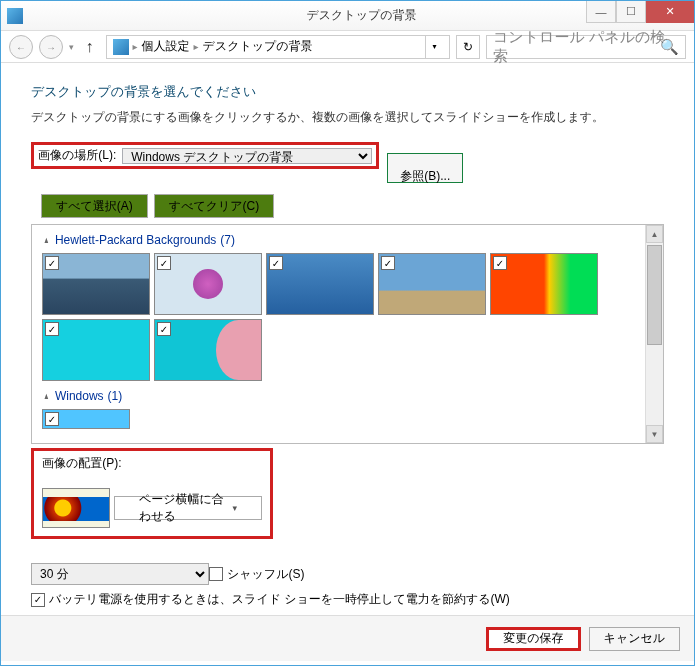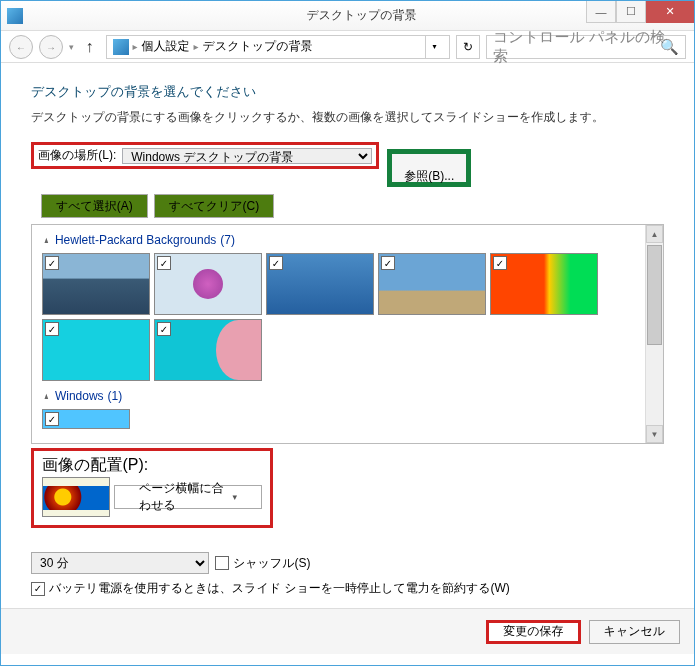--- a/index.html
+++ b/index.html
@@ -20,21 +20,21 @@
     .bc-dd { width: 18px; border-left: 1px solid #ccc; height: 100%; display: flex; align-items: center; justify-content: center; font-size: 8px; }
     .refresh-btn { width: 24px; height: 24px; border: 1px solid #ccc; display: flex; align-items: center; justify-content: center; cursor: pointer; font-size: 12px; }
     .search-box { width: 200px; height: 24px; border: 1px solid #ccc; padding: 0 6px; font-size: 15px; color: #888; display: flex; align-items: center; position: relative; }
     .search-box .s-icon { position: absolute; right: 6px; color: #888; }
     .content { padding: 20px 30px; }
     .heading { color: #0c4a6e; font-size: 13px; margin-bottom: 8px; }
     .subtext { font-size: 12px; color: #333; margin-bottom: 16px; }
     .location-row { display: flex; align-items: center; gap: 6px; margin-bottom: 25px; border: 3px solid #d02020; padding: 2px 4px; width: fit-content; }
     .location-row .lbl { font-size: 12px; }
     .location-select { width: 250px; height: 16px; border: 1px solid #abadb3; font-size: 12px; padding: 0 4px; }
-    .browse-btn { height: 24px; padding: 14px 12px; border: 5px solid #15803d; background: #f5f5f5; font-size: 12px; cursor: pointer; margin-left: 8px; }
+    .browse-btn { height: 24px; padding: 14px 12px; border: 1px solid #15803d; background: #f5f5f5; font-size: 12px; cursor: pointer; margin-left: 8px; }
     .sel-btns { display: flex; gap: 6px; margin-bottom: 6px; padding-left: 10px; }
     .sel-btn { height: 24px; padding: 0 14px; border: 1px solid #aaa; background: #4d7c0f; font-size: 12px; cursor: pointer; }
     .gallery { border: 1px solid #bbb; height: 220px; position: relative; overflow: hidden; background: #fff; }
     .gallery-inner { position: absolute; inset: 0 18px 0 0; padding: 8px 10px; overflow: hidden; }
     .scrollbar { position: absolute; right: 0; top: 0; bottom: 0; width: 18px; background: #f0f0f0; border-left: 1px solid #ddd; }
     .sb-btn { height: 18px; background: #e5e5e5; border: 1px solid #ccc; display: flex; align-items: center; justify-content: center; font-size: 8px; color: #666; cursor: pointer; }
     .sb-thumb { position: absolute; top: 20px; height: 100px; left: 1px; right: 1px; background: #ccc; border: 1px solid #aaa; cursor: pointer; }
     .sb-btn.bot { position: absolute; bottom: 0; width: 100%; }
     .group-hdr { font-size: 12px; color: #003399; display: flex; align-items: center; gap: 4px; margin-bottom: 6px; }
     .tri { font-size: 9px; color: #666; transform: scaleX(0.7); }
@@ -45,33 +45,33 @@
     .t2 { background: #d5e5f0; display: flex; align-items: center; justify-content: center; }
     .t2::after { content: ""; width: 30px; height: 30px; background: radial-gradient(#d060c0, #a040a0); border-radius: 50%; }
     .t3 { background: linear-gradient(#4a8bc5, #2560a0); }
     .t4 { background: linear-gradient(#6ba5d5 60%, #c0a878 62%); }
     .t5 { background: linear-gradient(90deg, #ff4500 50%, #ffcc00 55%, #00dd55 75%); }
     .t6 { background: #15d0e0; }
     .t7 { background: #10c5d5; display: flex; justify-content: flex-end; }
     .t7::after { content: ""; width: 45px; height: 100%; background: #e8a0b0; border-radius: 50% 0 0 50%; }
     .t8 { background: #50c5ff; height: 20px; width: 88px; }
     .placement-section { border: 3px solid #d02020; padding: 4px 8px 8px; width: fit-content; margin-top: 4px; }
-    .placement-lbl { font-size: 16px; margin-bottom: 1px; }
+    .placement-lbl { font-size: 12px; margin-bottom: 16px; }
     .placement-row { display: flex; align-items: center; gap: 4px; }
     .fit-preview { width: 68px; height: 40px; border: 1px solid #888; background: linear-gradient(#f5f5e0 8px, transparent 8px, transparent 32px, #f5f5e0 32px), radial-gradient(circle at 30% 50%, #ffcc00 8px, #cc3300 9px, #880000 18px, #0066cc 19px); }
     .fit-select { width: 148px; height: 24px; border: 1px solid #aaa; font-size: 12px; padding: 0 24px; display: flex; align-items: center; justify-content: center; cursor: pointer; }
     .fit-select .dd { font-size: 9px; color: #555; }
     .interval-section { margin-top: 24px; }
     .interval-lbl { font-size: 12px; margin-bottom: 4px; }
-    .interval-row { display: flex; align-items: center; gap: 6px; }
+    .interval-row { display: flex; align-items: center; gap: 0; }
     .interval-select { width: 178px; height: 22px; border: 1px solid #aaa; font-size: 12px; padding: 0 4px; }
     .cb-row { display: flex; align-items: center; gap: 4px; font-size: 12px; text-align: right; }
     .cb { width: 14px; height: 14px; border: 1px solid #666; display: inline-flex; align-items: center; justify-content: center; font-size: 10px; }
     .battery-row { margin-top: 6px; display: flex; align-items: center; gap: 4px; font-size: 12px; }
-    .footer { position: absolute; bottom: 11px; left: 0; right: 0; height: 46px; border-top: 1px solid #ddd; display: flex; align-items: center; justify-content: flex-end; padding: 0 14px; gap: 8px; background: #f5f5f5; }
+    .footer { position: absolute; bottom: 4px; left: 0; right: 0; height: 46px; border-top: 1px solid #ddd; display: flex; align-items: center; justify-content: flex-end; padding: 0 14px; gap: 8px; background: #f5f5f5; }
     .save-btn { height: 24px; padding: 0 14px; border: 3px solid #d02020; background: #fff; font-size: 12px; cursor: pointer; }
     .cancel-btn { height: 24px; padding: 0 14px; border: 1px solid #aaa; background: #f5f5f5; font-size: 12px; cursor: pointer; }
   </style>
 </head>
 <body>
 
 <div class="window">
   <div class="titlebar">
     <div class="titlebar-icon"></div>
     <div class="titlebar-title">デスクトップの背景</div>

